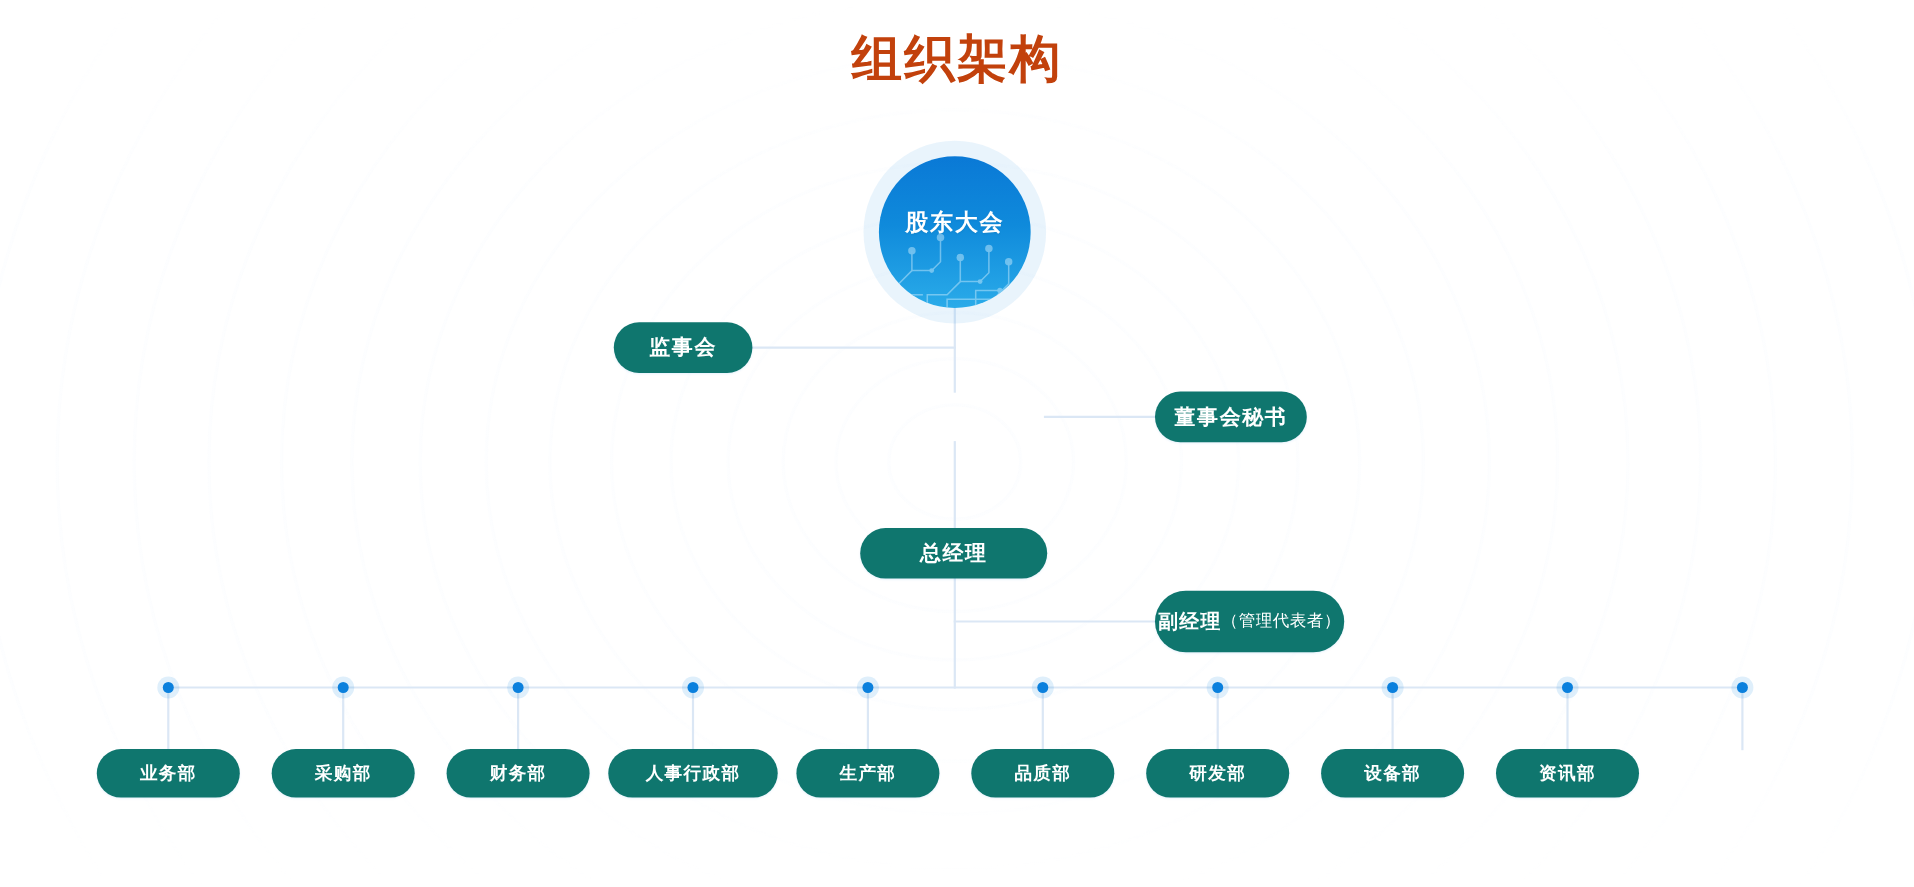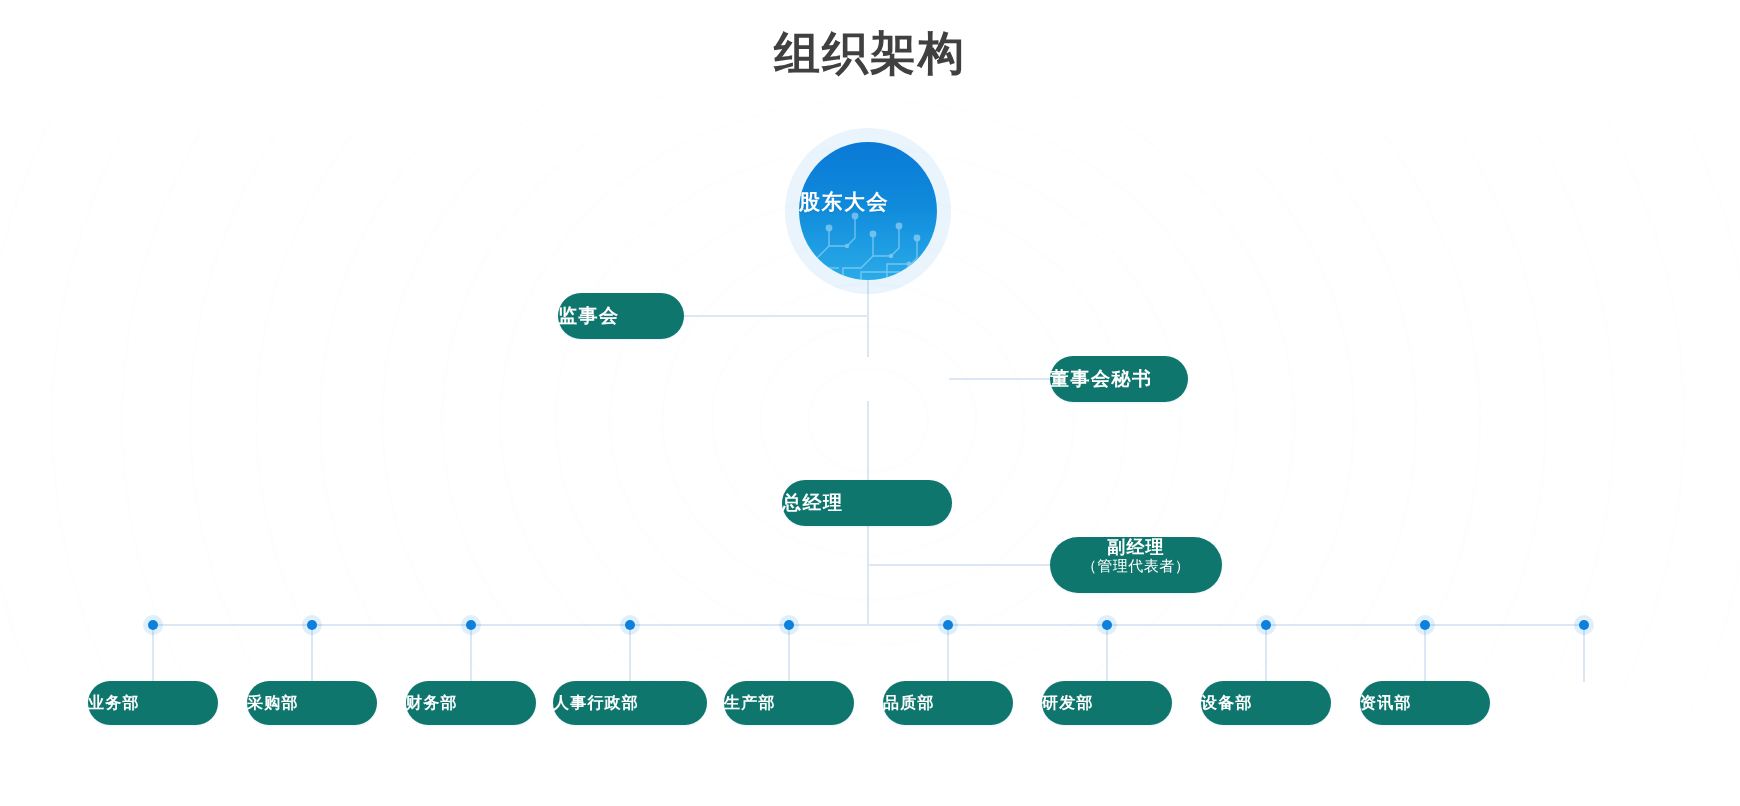--- a/index.html
+++ b/index.html
@@ -34,46 +34,46 @@
   
   #page-title {
     position: absolute;
     top: 24px;
     left: 0;
     width: 1740px;
     text-align: center;
     font-size: 46px;
     line-height: 58px;
     font-weight: 700;
-    color: #404040;
+    color: #c2410c;
     letter-spacing: 2px;
     z-index: 6;
   }
 
   
   #connectors {
     position: absolute;
     inset: 0;
     width: 1740px;
     height: 806px;
     z-index: 1;
     pointer-events: none;
   }
 
   
   .node {
     position: absolute;
     z-index: 3;
     display: flex;
     align-items: center;
+    justify-content: center;
     color: #ffffff;
     font-weight: 700;
     white-space: nowrap;
     cursor: pointer;
-    font-family: Liberation Serif, serif;
   }
 
   .pill {
     background: #0f766e;
     border-radius: 999px;
     font-size: 19px;
     letter-spacing: 1.5px;
     box-shadow: 0 1px 2px rgba(11,128,221,0.10);
   }
 
@@ -106,21 +106,21 @@
     left: 0;
     bottom: 0;
     width: 138px;
     height: 72px;
     z-index: 1;
     opacity: 0.55;
   }
 
   
   #node-deputy {
-    flex-direction: column;
+    flex-direction: row;
     height: 56px;
     line-height: 1.15;
     padding: 0 22px;
   }
   #node-deputy .deputy-title { font-size: 18px; font-weight: 700; letter-spacing: 1.2px; }
   #node-deputy .deputy-sub  { font-size: 15px; font-weight: 400; letter-spacing: 0.5px; }
 
   
   .bus-dot {
     position: absolute;

